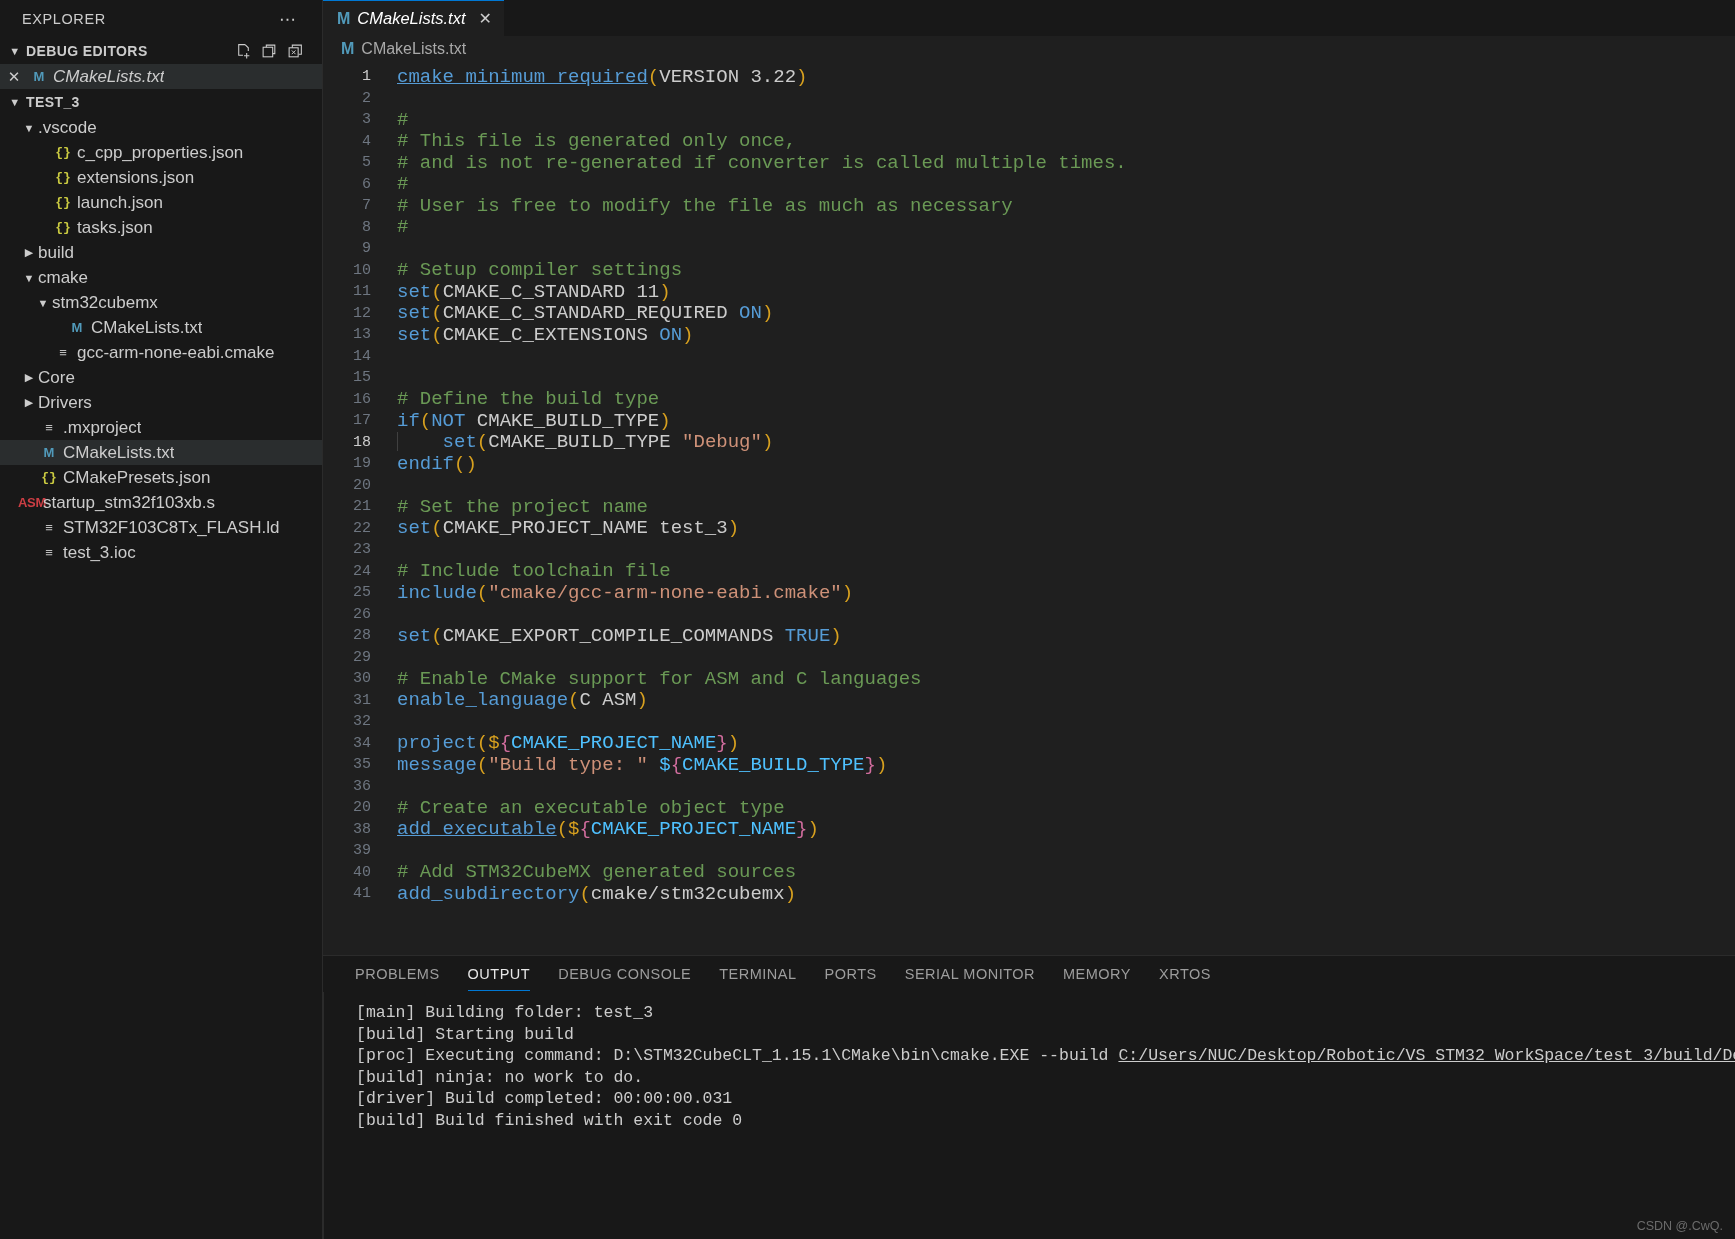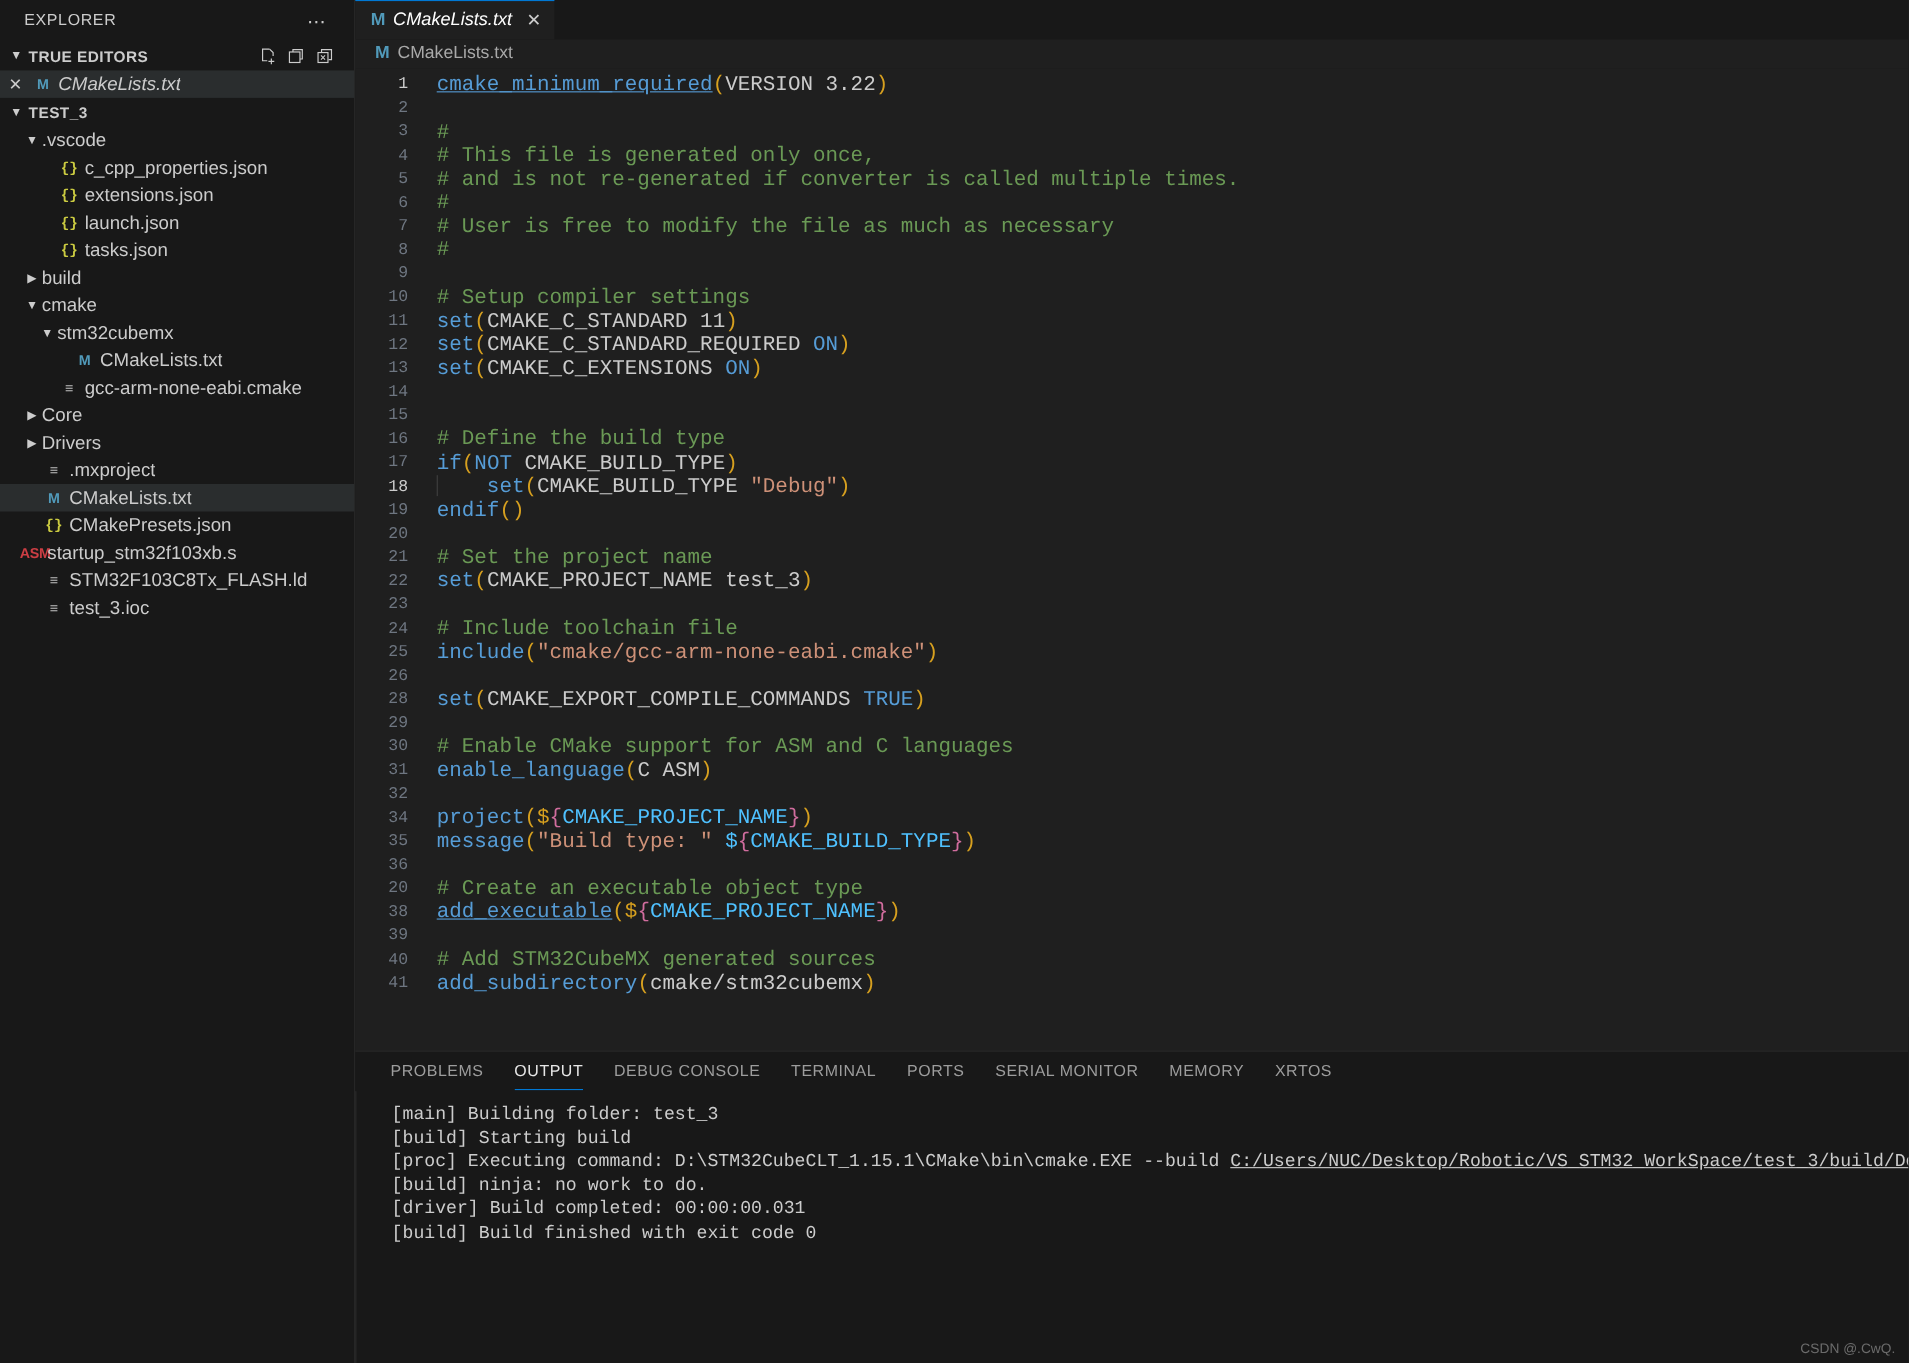--- a/index.html
+++ b/index.html
@@ -140,21 +140,21 @@
   <div class="sidebar">
 
     <div class="sidebar-title">
       <span>EXPLORER</span>
       <span class="dots">⋯</span>
     </div>
 
     <div class="section-header">
       <span class="sh-left">
         <span class="chev">▼</span>
-        <span>TRUE EDITORS</span>
+        <span>DEBUG EDITORS</span>
       </span>
       <span class="sh-actions">
         <span>
           <svg width="17" height="17" viewBox="0 0 16 16" fill="none" stroke="#cccccc" stroke-width="1">
               <path d="M9.5 1.5H3.5v10h4"></path>
               <path d="M9.5 1.5l3 3v3"></path>
               <path d="M11 9.5v5M8.5 12h5"></path>
             </svg>
         </span>
         <span>

